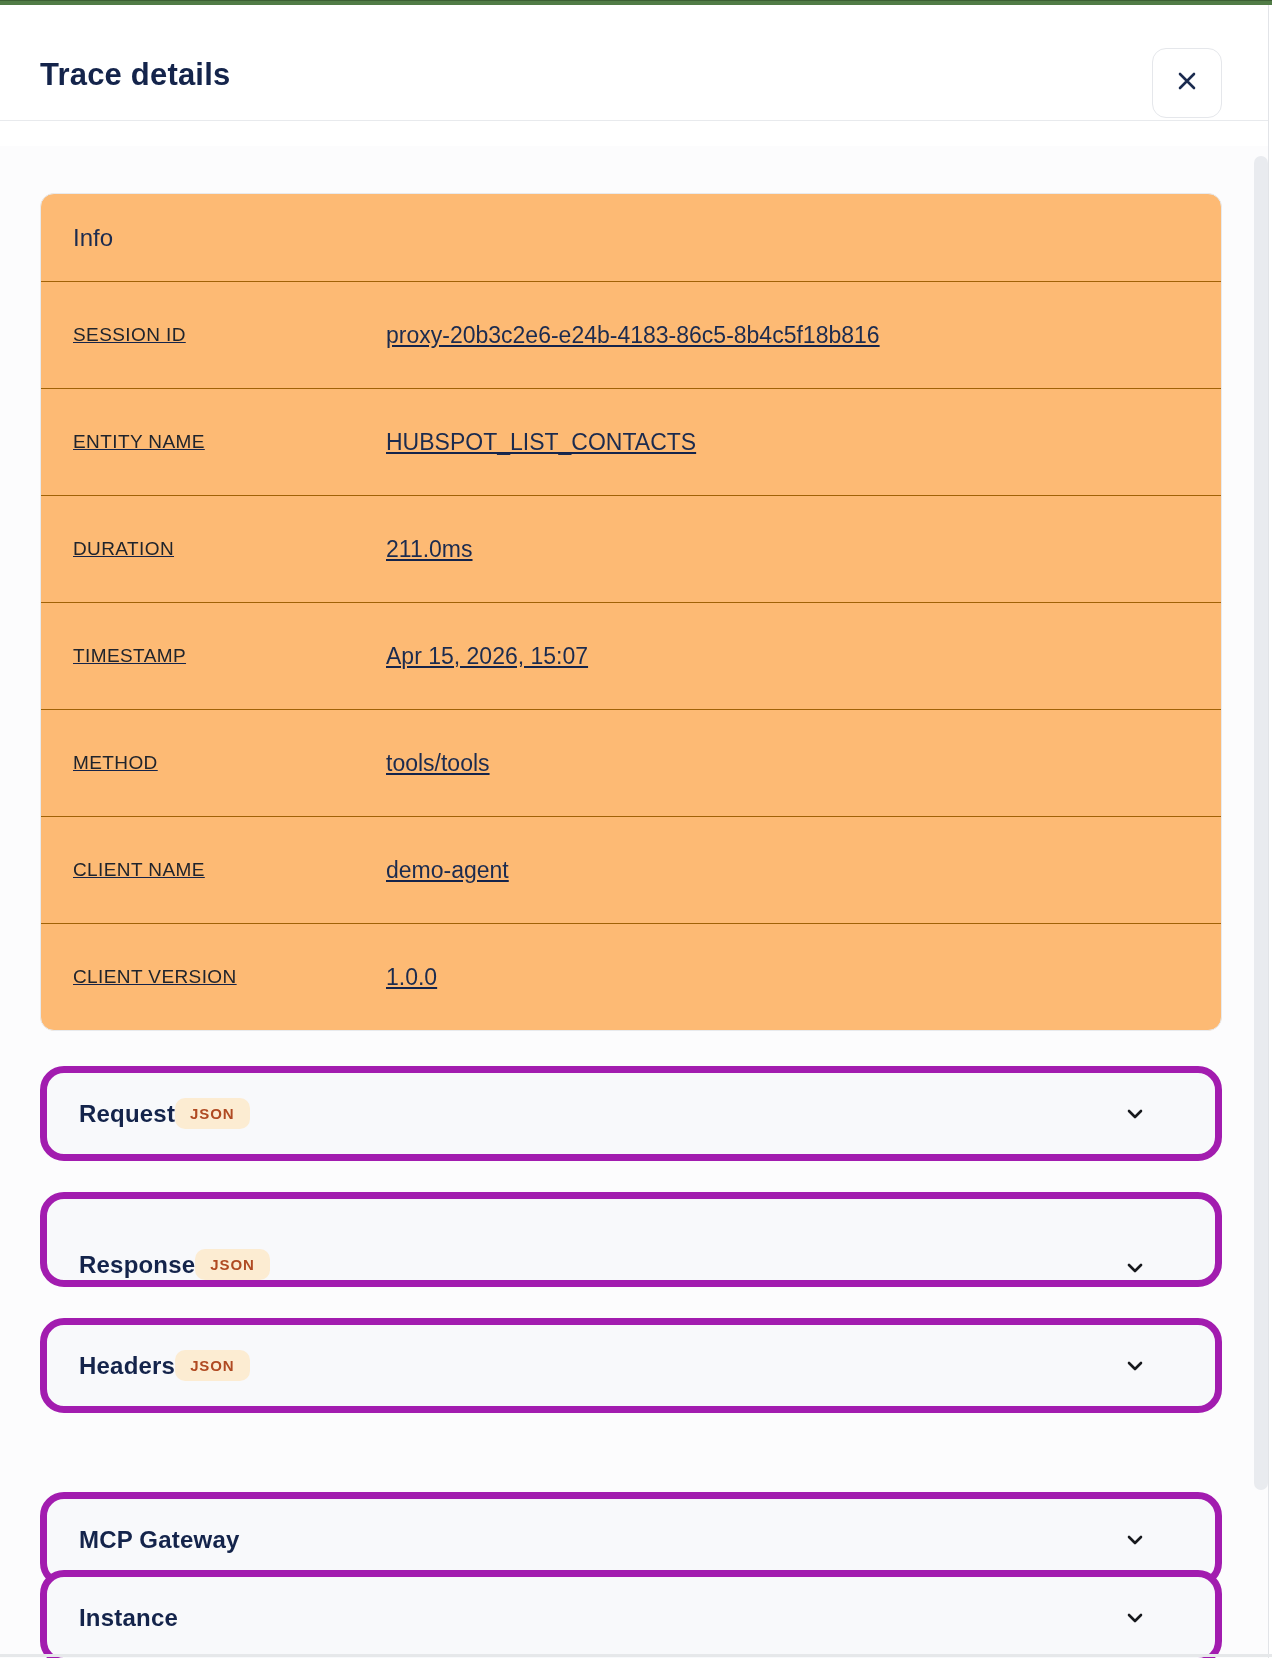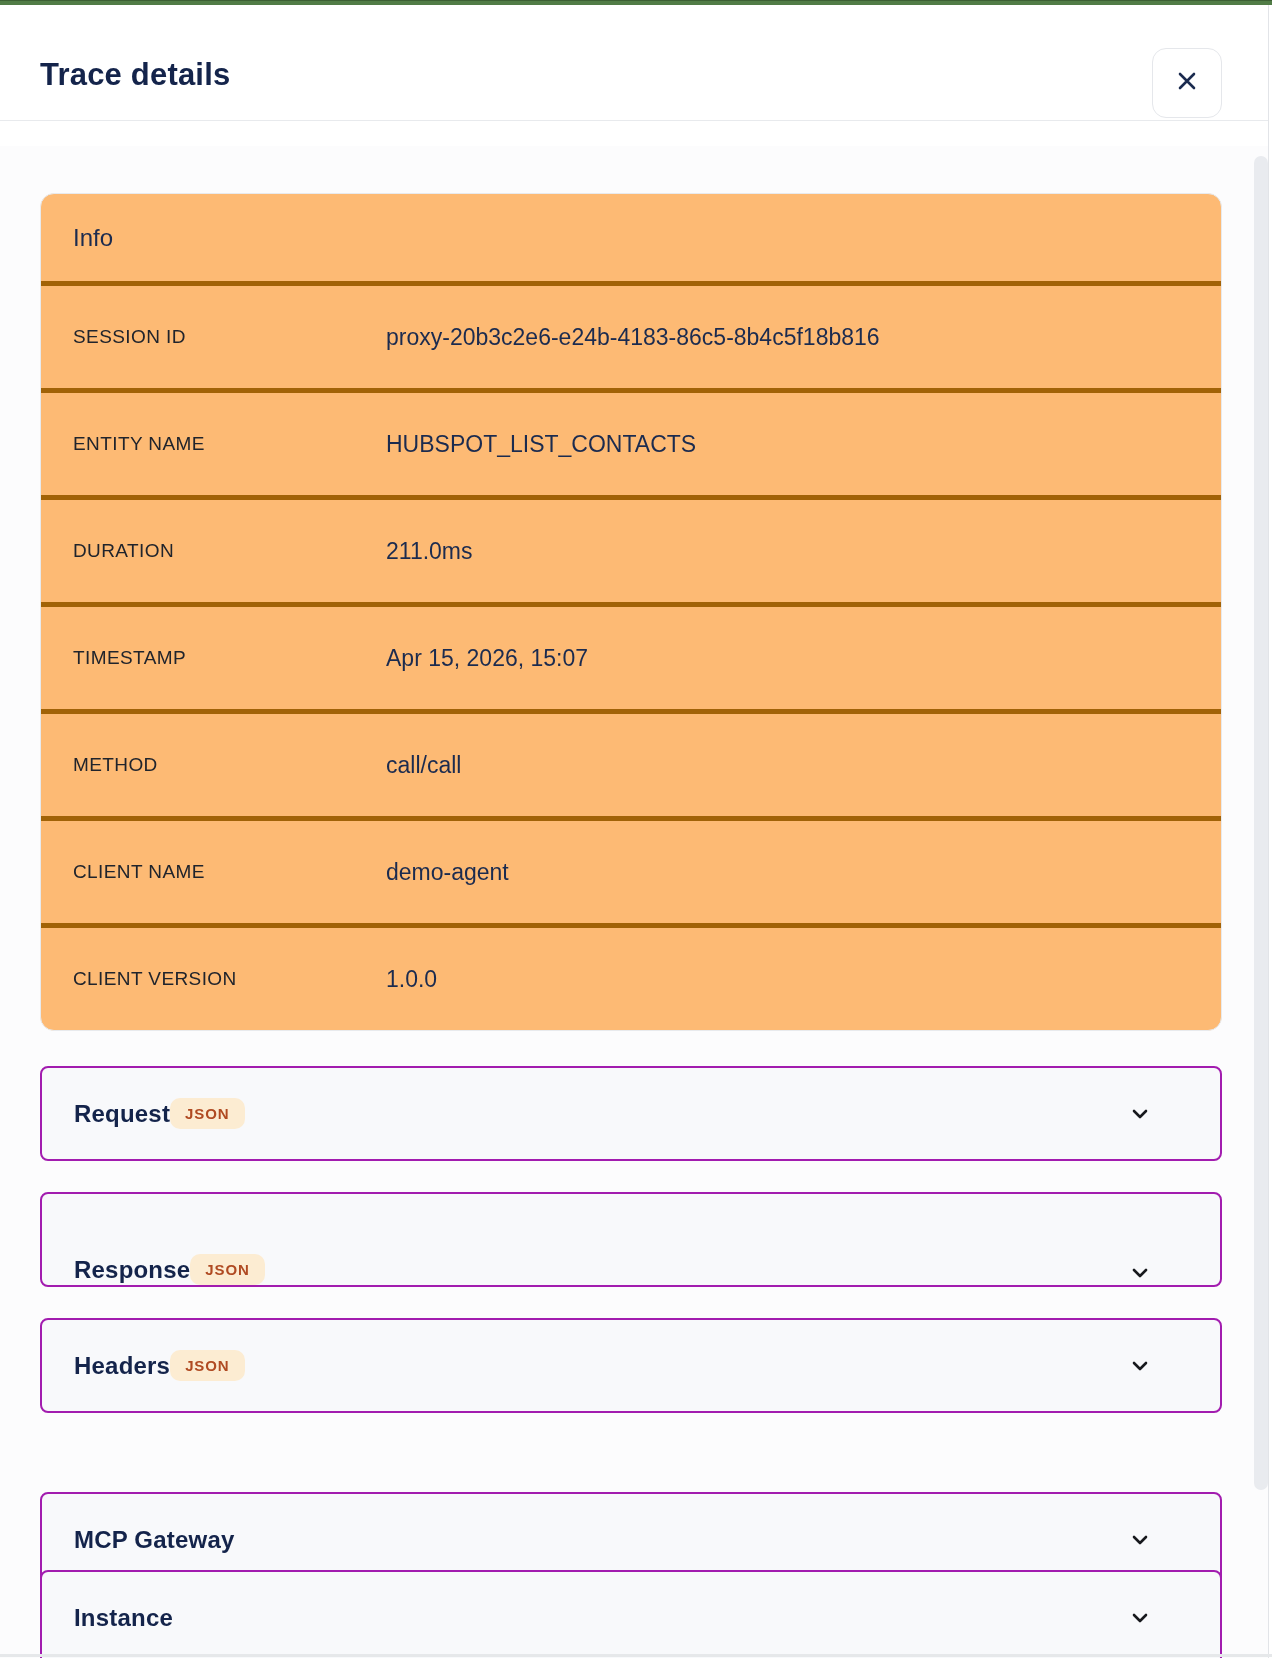--- a/index.html
+++ b/index.html
@@ -67,39 +67,40 @@
     overflow:hidden;
   }
   .info-card-title-row{
     height:87px;
     display:flex; align-items:center;
     padding:0 32px;
     font-size:24px; font-weight:400; color:#1b2b4f;
   }
   .info-row{
     height:107px;
-    border-top:5px solid #a16207;
+    border-top:1px solid #a16207;
     display:grid;
     grid-template-columns:313px 1fr;
     align-items:center;
     padding:0 32px;
+    text-decoration:underline;
   }
   .info-row-label{
     font-size:19px; font-weight:500; color:#20242c;
     letter-spacing:0.4px;
   }
   .info-row-value{
     font-size:23px; font-weight:400; color:#1b2b4f;
   }
   
   .section-card{
     position:absolute; left:40px; width:1182px; height:95px;
     background:#f8f9fb;
-    border:2px solid #a21caf;
-    border-radius:8px;
+    border:7px solid #a21caf;
+    border-radius:24px;
     display:flex; align-items:center; justify-content:space-between;
     padding:0 68px 0 32px;
     cursor:pointer;
   }
   .section-left{ display:flex; align-items:center; }
   .section-title{
     font-size:24px; font-weight:700; color:#14244b;
     letter-spacing:0.2px;
   }
   .json-badge{
@@ -153,21 +154,21 @@
   <div class="info-row">
     <div class="info-row-label">DURATION</div>
     <div class="info-row-value">211.0ms</div>
   </div>
   <div class="info-row">
     <div class="info-row-label">TIMESTAMP</div>
     <div class="info-row-value">Apr 15, 2026, 15:07</div>
   </div>
   <div class="info-row">
     <div class="info-row-label">METHOD</div>
-    <div class="info-row-value">call/call</div>
+    <div class="info-row-value">tools/tools</div>
   </div>
   <div class="info-row">
     <div class="info-row-label">CLIENT NAME</div>
     <div class="info-row-value">demo-agent</div>
   </div>
   <div class="info-row">
     <div class="info-row-label">CLIENT VERSION</div>
     <div class="info-row-value">1.0.0</div>
   </div>
 </div>

